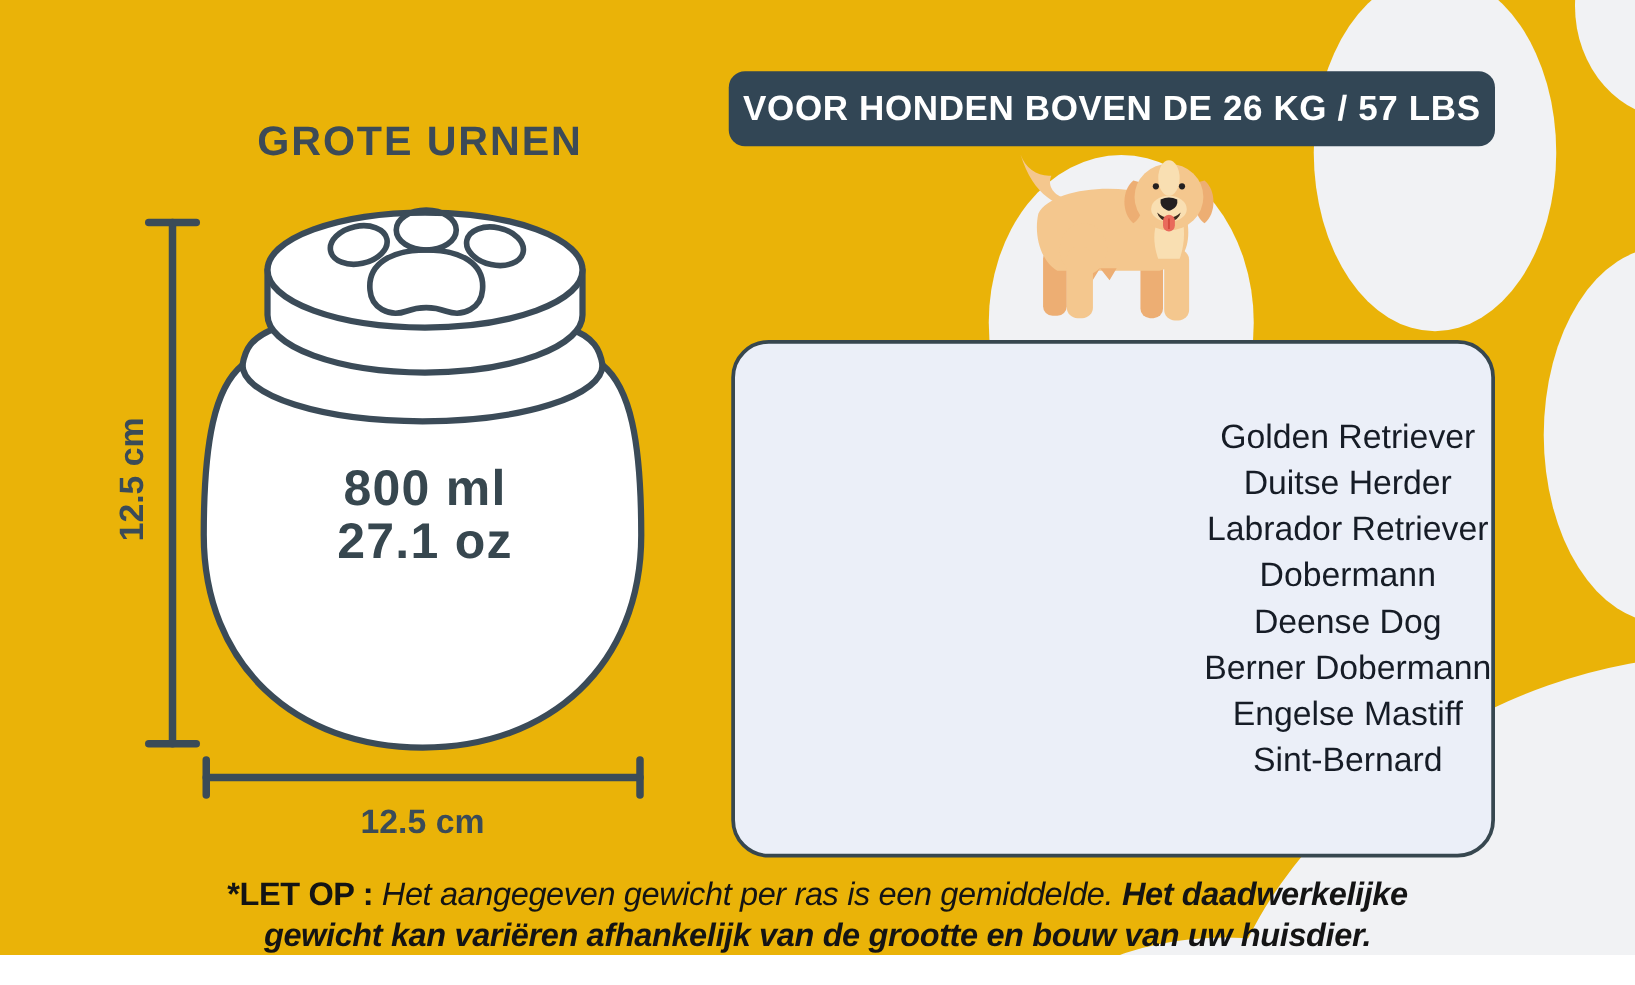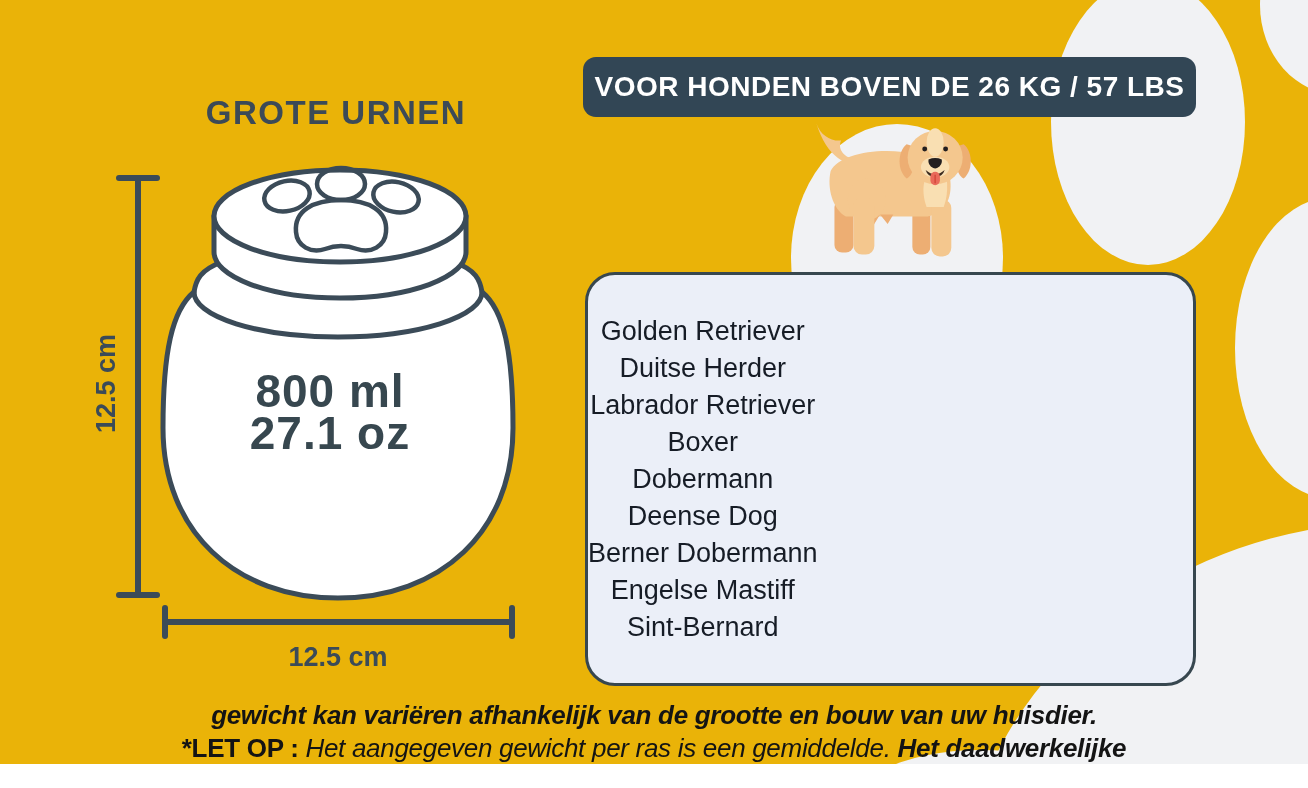--- a/index.html
+++ b/index.html
@@ -9,36 +9,36 @@
   }
   svg{display:block;}
   .abs{position:absolute;}
   .watermark{left:0;top:0;pointer-events:none;}
   .page-title{
     left:136px;top:94px;width:400px;text-align:center;
     font-size:33px;font-weight:700;letter-spacing:1.5px;color:#3c4a57;
   }
   .urn-svg{left:0;top:0;pointer-events:none;}
   .capacity{
-    left:220px;top:370px;width:220px;text-align:center;
-    font-size:46px;font-weight:700;color:#37474f;line-height:42px;letter-spacing:1px;
+    left:230px;top:370px;width:220px;text-align:center;
+    font-size:40px;font-weight:700;color:#37474f;line-height:42px;letter-spacing:1px;
   }
   .dim-label{font-size:27px;font-weight:700;color:#3b4b58;text-align:center;}
   .dim-height{left:26px;top:368px;width:160px;transform:rotate(-90deg);}
   .dim-width{left:238px;top:642px;width:200px;}
   .badge{
     left:583px;top:57px;width:613px;height:60px;background:#324655;border-radius:13px;
     display:flex;align-items:center;justify-content:center;
   }
   .badge-label{color:#ffffff;font-size:28px;font-weight:700;letter-spacing:0.5px;white-space:nowrap;}
   .dog{left:788px;top:112px;}
   .breed-box{
     left:585px;top:272px;width:605px;height:408px;background:#ebeff8;
     border:3px solid #37474f;border-radius:30px;
-    display:flex;align-items:center;justify-content:flex-start;
+    display:flex;align-items:center;justify-content:flex-end;
   }
   .breed-list{
     list-style:none;margin:0;padding:0;text-align:center;
     font-size:27px;line-height:37px;color:#161c26;font-weight:400;
   }
   .footnote{
     left:104px;top:699px;width:1100px;text-align:center;
     font-size:26px;line-height:33px;color:#141414;font-style:italic;letter-spacing:-0.3px;
   }
   .fn-bold{font-weight:700;font-style:normal;}
@@ -140,31 +140,30 @@
       <circle cx="-11" cy="-3" r="2.6" fill="#231f20"></circle>
       <circle cx="11" cy="-3" r="2.6" fill="#231f20"></circle>
     </g>
   </svg>
 
   <div class="abs breed-box">
     <ul class="breed-list">
       <li>Golden Retriever</li>
       <li>Duitse Herder</li>
       <li>Labrador Retriever</li>
-      <li>Boxer</li>
       <li>Dobermann</li>
       <li>Deense Dog</li>
       <li>Berner Dobermann</li>
       <li>Engelse Mastiff</li>
       <li>Sint-Bernard</li>
     </ul>
   </div>
 
   <div class="abs footnote">
     <div>
-      <span class="fn-bolditalic">gewicht kan variëren afhankelijk van de grootte en bouw van uw huisdier.</span>
+      <span class="fn-bold">*LET OP :</span><span class="fn-italic"> Het aangegeven gewicht per ras is een gemiddelde. </span><span class="fn-bolditalic">Het daadwerkelijke</span>
     </div>
     <div>
-      <span class="fn-bold">*LET OP :</span><span class="fn-italic"> Het aangegeven gewicht per ras is een gemiddelde. </span><span class="fn-bolditalic">Het daadwerkelijke</span>
+      <span class="fn-bolditalic">gewicht kan variëren afhankelijk van de grootte en bouw van uw huisdier.</span>
     </div>
   </div>
 
 </div>
 
 </body></html>

